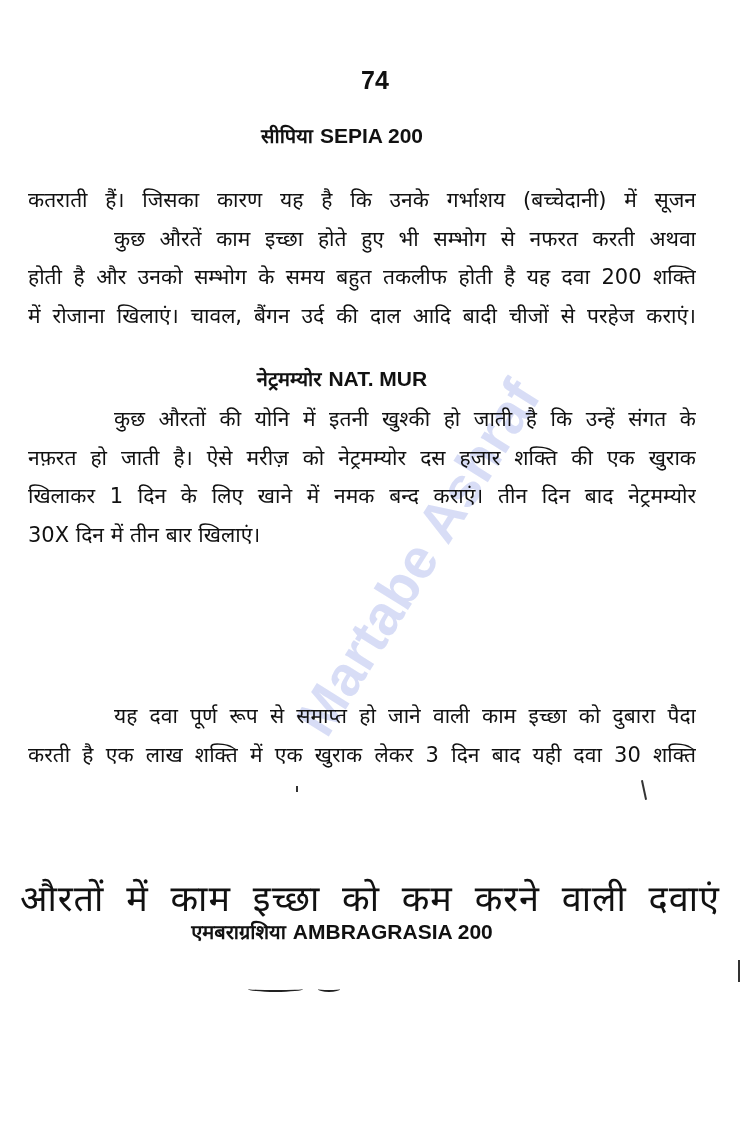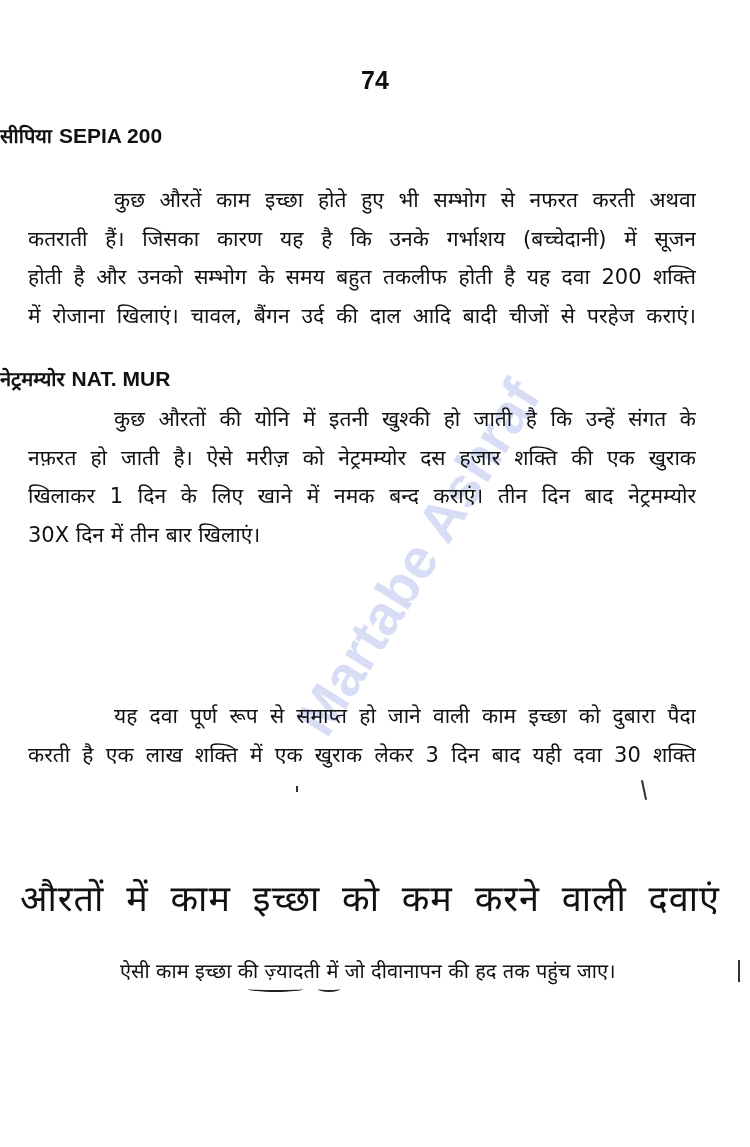--- a/index.html
+++ b/index.html
@@ -26,20 +26,21 @@
       left: 0; width: 750px;
       text-align: center;
       font-family: "Liberation Sans", sans-serif;
       font-weight: bold;
       font-size: 25px;
       letter-spacing: 0px;
     }
     .heading {
       position: absolute;
       left: 0; width: 684px;
+      text-align: center;
       font-weight: bold;
       font-size: 20px;
       white-space: nowrap;
     }
     .heading .hi { font-family: "DejaVu Sans", sans-serif; }
     .heading .en { font-family: "Liberation Sans", sans-serif; font-weight: bold; font-size: 21px; }
     .para {
       position: absolute;
       left: 28px;
       width: 668px;
@@ -107,22 +108,22 @@
 
   <div class="watermark">Martabe Ashraf</div>
 
   <div class="page-number">74</div>
 
   <div class="heading" style="top:122px;">
     <span class="hi">सीपिया</span>
     <span class="en">SEPIA 200</span>
   </div>
   <div class="para" style="top:181px;">
+    <span class="line">कतराती हैं। जिसका कारण यह है कि उनके गर्भाशय (बच्चेदानी) में सूजन</span>
     <span class="line indent">कुछ औरतें काम इच्छा होते हुए भी सम्भोग से नफरत करती अथवा</span>
-    <span class="line">कतराती हैं। जिसका कारण यह है कि उनके गर्भाशय (बच्चेदानी) में सूजन</span>
     <span class="line">होती है और उनको सम्भोग के समय बहुत तकलीफ होती है यह दवा 200 शक्ति</span>
     <span class="line">में रोजाना खिलाएं। चावल, बैंगन उर्द की दाल आदि बादी चीजों से परहेज कराएं।</span>
   </div>
 
   <div class="heading" style="top:365px;">
     <span class="hi">नेट्रमम्योर</span>
     <span class="en">NAT. MUR</span>
   </div>
   <div class="para" style="top:400px;">
     <span class="line indent">कुछ औरतों की योनि में इतनी खुश्की हो जाती है कि उन्हें संगत के</span>
@@ -131,21 +132,24 @@
     <span class="line last">30X दिन में तीन बार खिलाएं।</span>
   </div>
 
   <div class="para" style="top:697px;">
     <span class="line indent">यह दवा पूर्ण रूप से समाप्त हो जाने वाली काम इच्छा को दुबारा पैदा</span>
     <span class="line">करती है एक लाख शक्ति में एक खुराक लेकर 3 दिन बाद यही दवा 30 शक्ति</span>
   </div>
 
   <div class="big-heading">औरतों में काम इच्छा को कम करने वाली दवाएं</div>
 
-  <div class="last-para">ऐसी काम इच्छा की ज़्यादती में जो दीवानापन की हद तक पहुंच जाए।</div>
+  <div class="heading" style="top:918px;">
+    <span class="hi">एमबराग्रशिया</span>
+    <span class="en">AMBRAGRASIA 200</span>
+  </div>
 
   <div class="underline-mark" style="left:248px; top:986px; width:55px;"></div>
   <div class="underline-mark" style="left:318px; top:986px; width:22px;"></div>
 
   <div class="speck" style="left:296px; top:786px; width:2px; height:6px;"></div>
   <div class="speck" style="left:643px; top:780px; width:2px; height:20px; transform:rotate(-12deg);"></div>
   <div class="speck" style="left:738px; top:960px; width:2px; height:22px;"></div>
 </div>
 
 </body></html>

